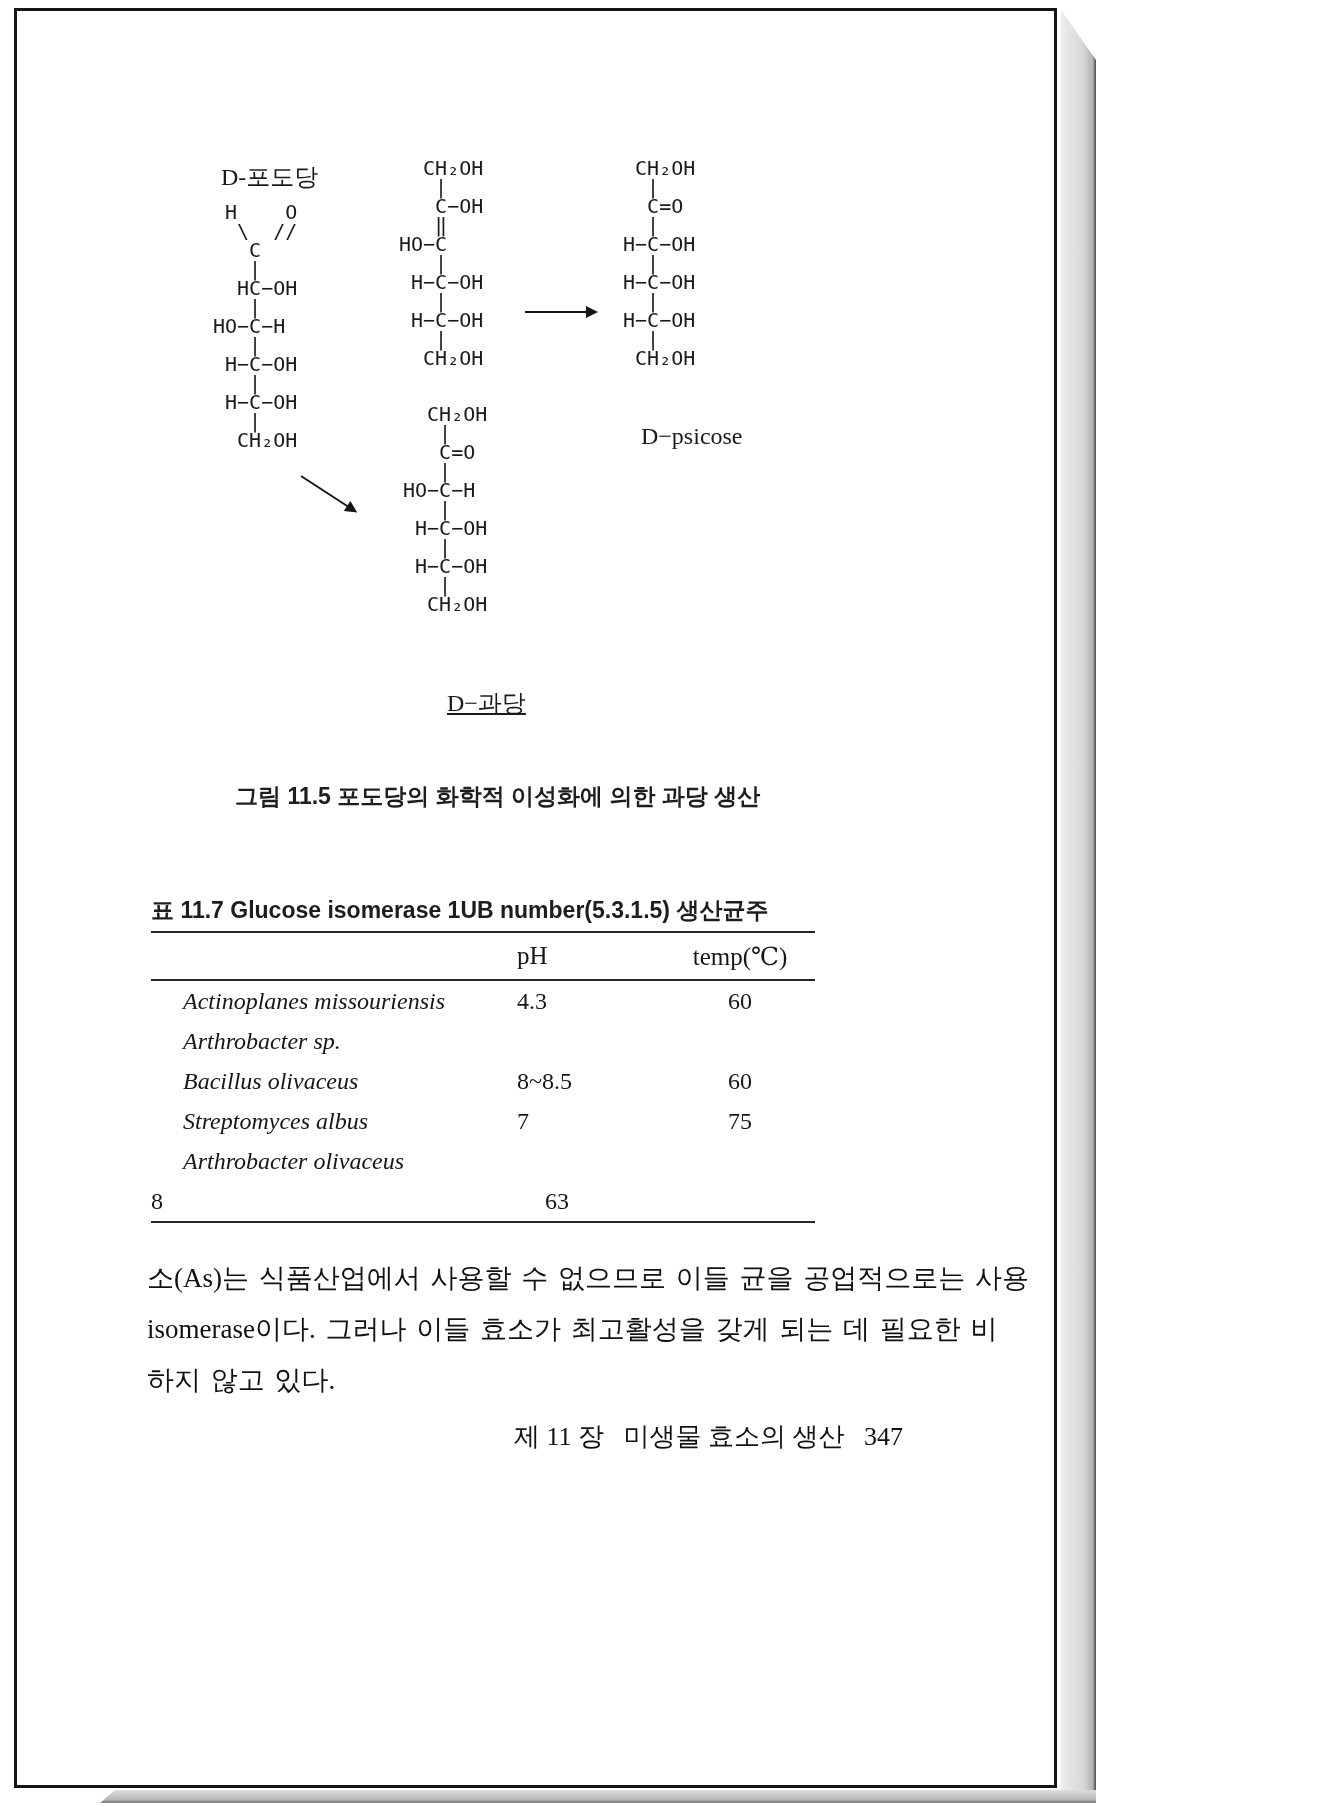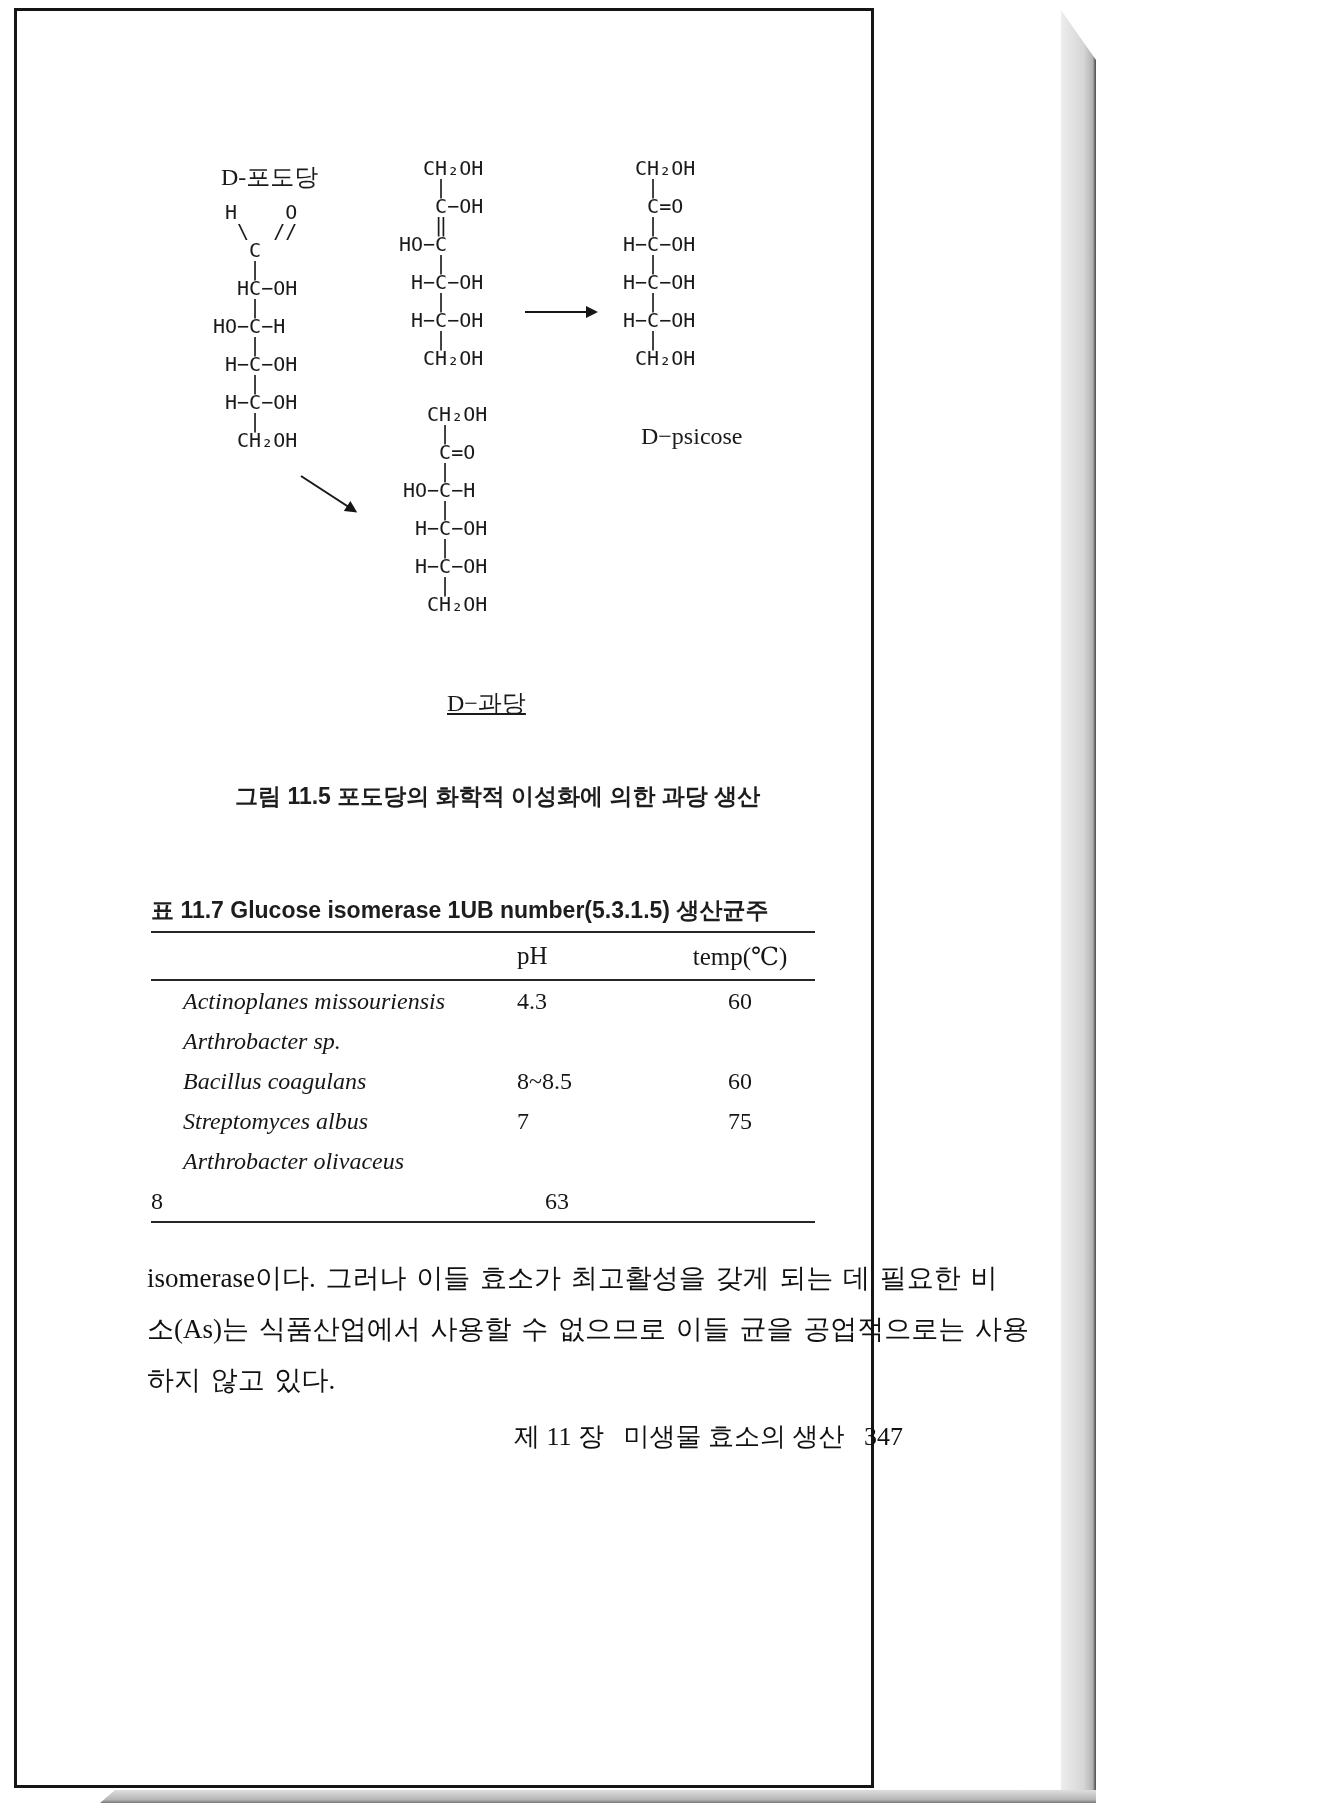--- a/index.html
+++ b/index.html
@@ -3,21 +3,21 @@
 <meta charset="utf-8">
 <style>
   * { margin:0; padding:0; box-sizing:border-box; }
   html,body { background:#ffffff; }
   body {
     width:1334px; height:1806px; position:relative; overflow:hidden;
     font-family:"Liberation Serif","DejaVu Serif",serif; color:#161616;
   }
   
   .page {
-    position:absolute; left:14px; top:8px; width:860px; height:1780px;
+    position:absolute; left:14px; top:8px; width:1043px; height:1780px;
     background:#ffffff; border:3px solid #151515;
   }
   .edge-right {
     position:absolute; left:1061px; top:10px; width:35px; height:1786px;
     background:linear-gradient(to right,#ededed,#d6d6d6 65%,#b3b3b3 90%,#6e6e6e 97%,#454545);
     clip-path:polygon(0 0,100% 2.8%,100% 100%,0 100%);
   }
   .edge-bottom {
     position:absolute; left:100px; top:1790px; width:996px; height:13px;
     background:linear-gradient(to bottom,#dedede,#b5b5b5 75%,#777777);
@@ -156,41 +156,41 @@
       <div class="c-name">Actinoplanes missouriensis</div>
       <div class="c-ph">4.3</div>
       <div class="c-temp">60</div>
     </div>
     <div class="t-row">
       <div class="c-name">Arthrobacter sp.</div>
       <div class="c-ph"></div>
       <div class="c-temp"></div>
     </div>
     <div class="t-row">
-      <div class="c-name">Bacillus coagulans</div>
+      <div class="c-name">Bacillus olivaceus</div>
       <div class="c-ph">8~8.5</div>
       <div class="c-temp">60</div>
     </div>
     <div class="t-row">
       <div class="c-name">Streptomyces albus</div>
       <div class="c-ph">7</div>
       <div class="c-temp">75</div>
     </div>
     <div class="t-row">
       <div class="c-name">Arthrobacter olivaceus</div>
       <div class="c-ph"></div>
       <div class="c-temp"></div>
     </div>
     <div class="t-row">
       <div class="c-ph">8</div>
       <div class="c-temp">63</div>
     </div>
   </div>
 
   <div class="bodytext">
+    <div>소(As)는 식품산업에서 사용할 수 없으므로 이들 균을 공업적으로는 사용</div>
     <div>isomerase이다. 그러나 이들 효소가 최고활성을 갖게 되는 데 필요한 비</div>
-    <div>소(As)는 식품산업에서 사용할 수 없으므로 이들 균을 공업적으로는 사용</div>
     <div>하지 않고 있다.</div>
   </div>
 
   <div class="footer">제 11 장   미생물 효소의 생산   347</div>
 
 </div>
 
 </body></html>

